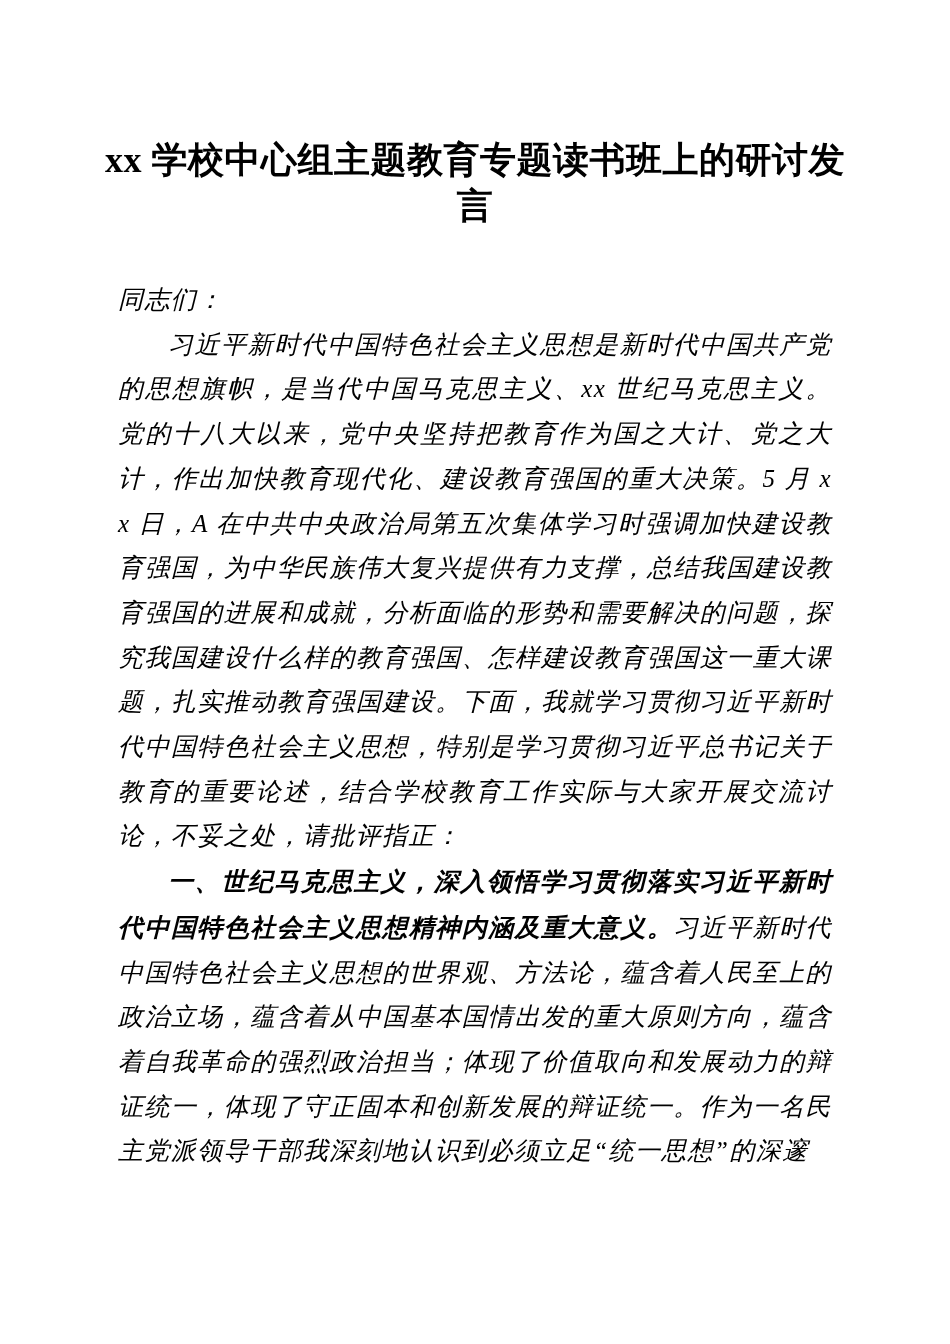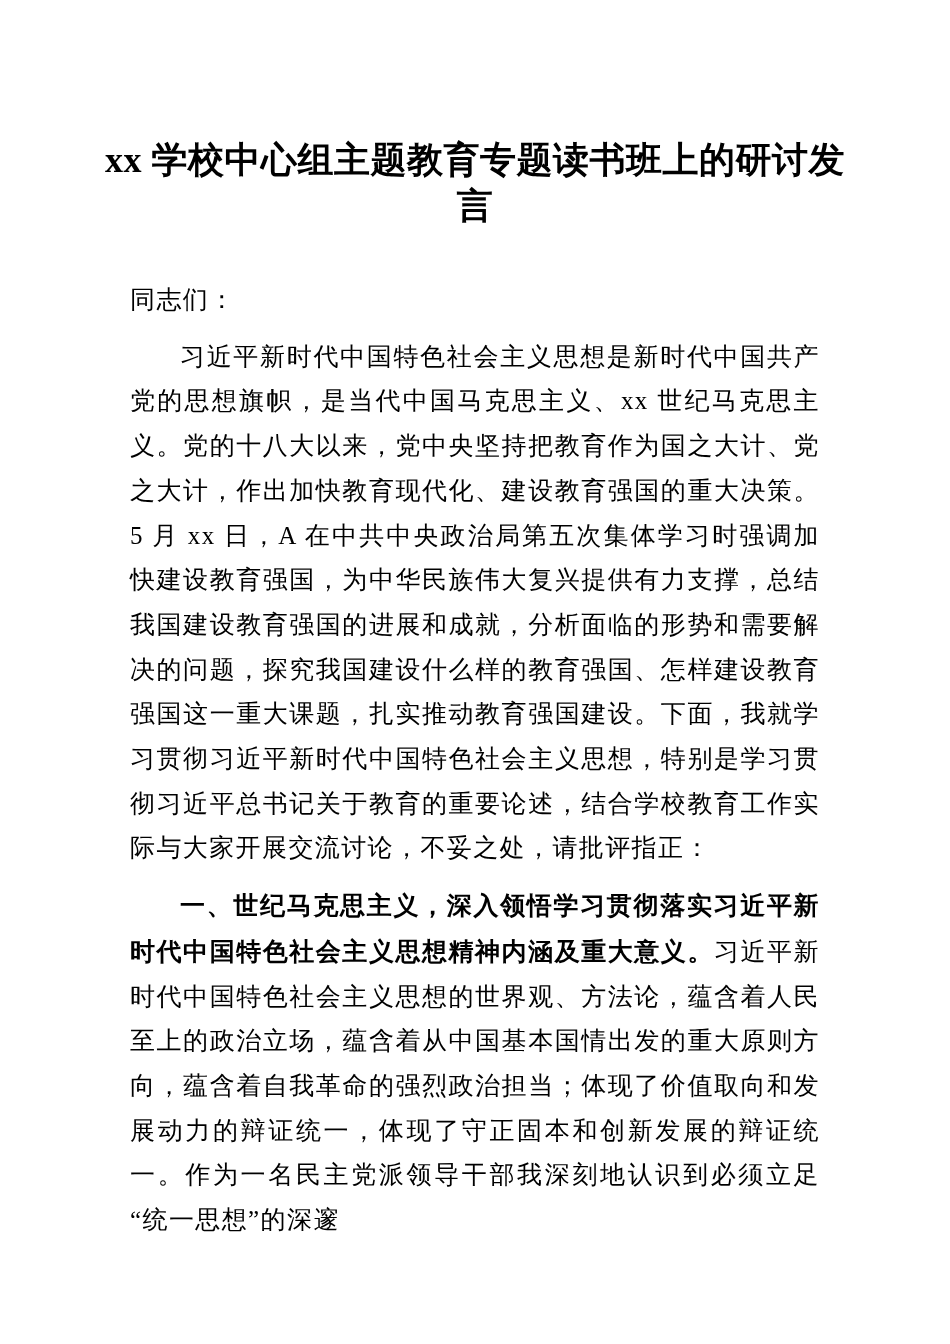--- a/index.html
+++ b/index.html
@@ -28,22 +28,23 @@
   .doc-body {
     margin: 49px 118px 0 118px;
     font-size: 25px;
     line-height: 44.7px;
     letter-spacing: 1.4px;
     text-align: justify;
     text-justify: inter-ideograph;
     word-break: break-all;
   }
   .doc-body p {
-    margin: 12px;
+    margin: 0;
     padding: 0;
+    font-style: italic;
   }
   .salutation {
     text-indent: 0;
   }
   .para {
     text-indent: 2em;
   }
   .section-heading-bold {
     font-weight: 700;
     font-family: "Liberation Sans", sans-serif;

